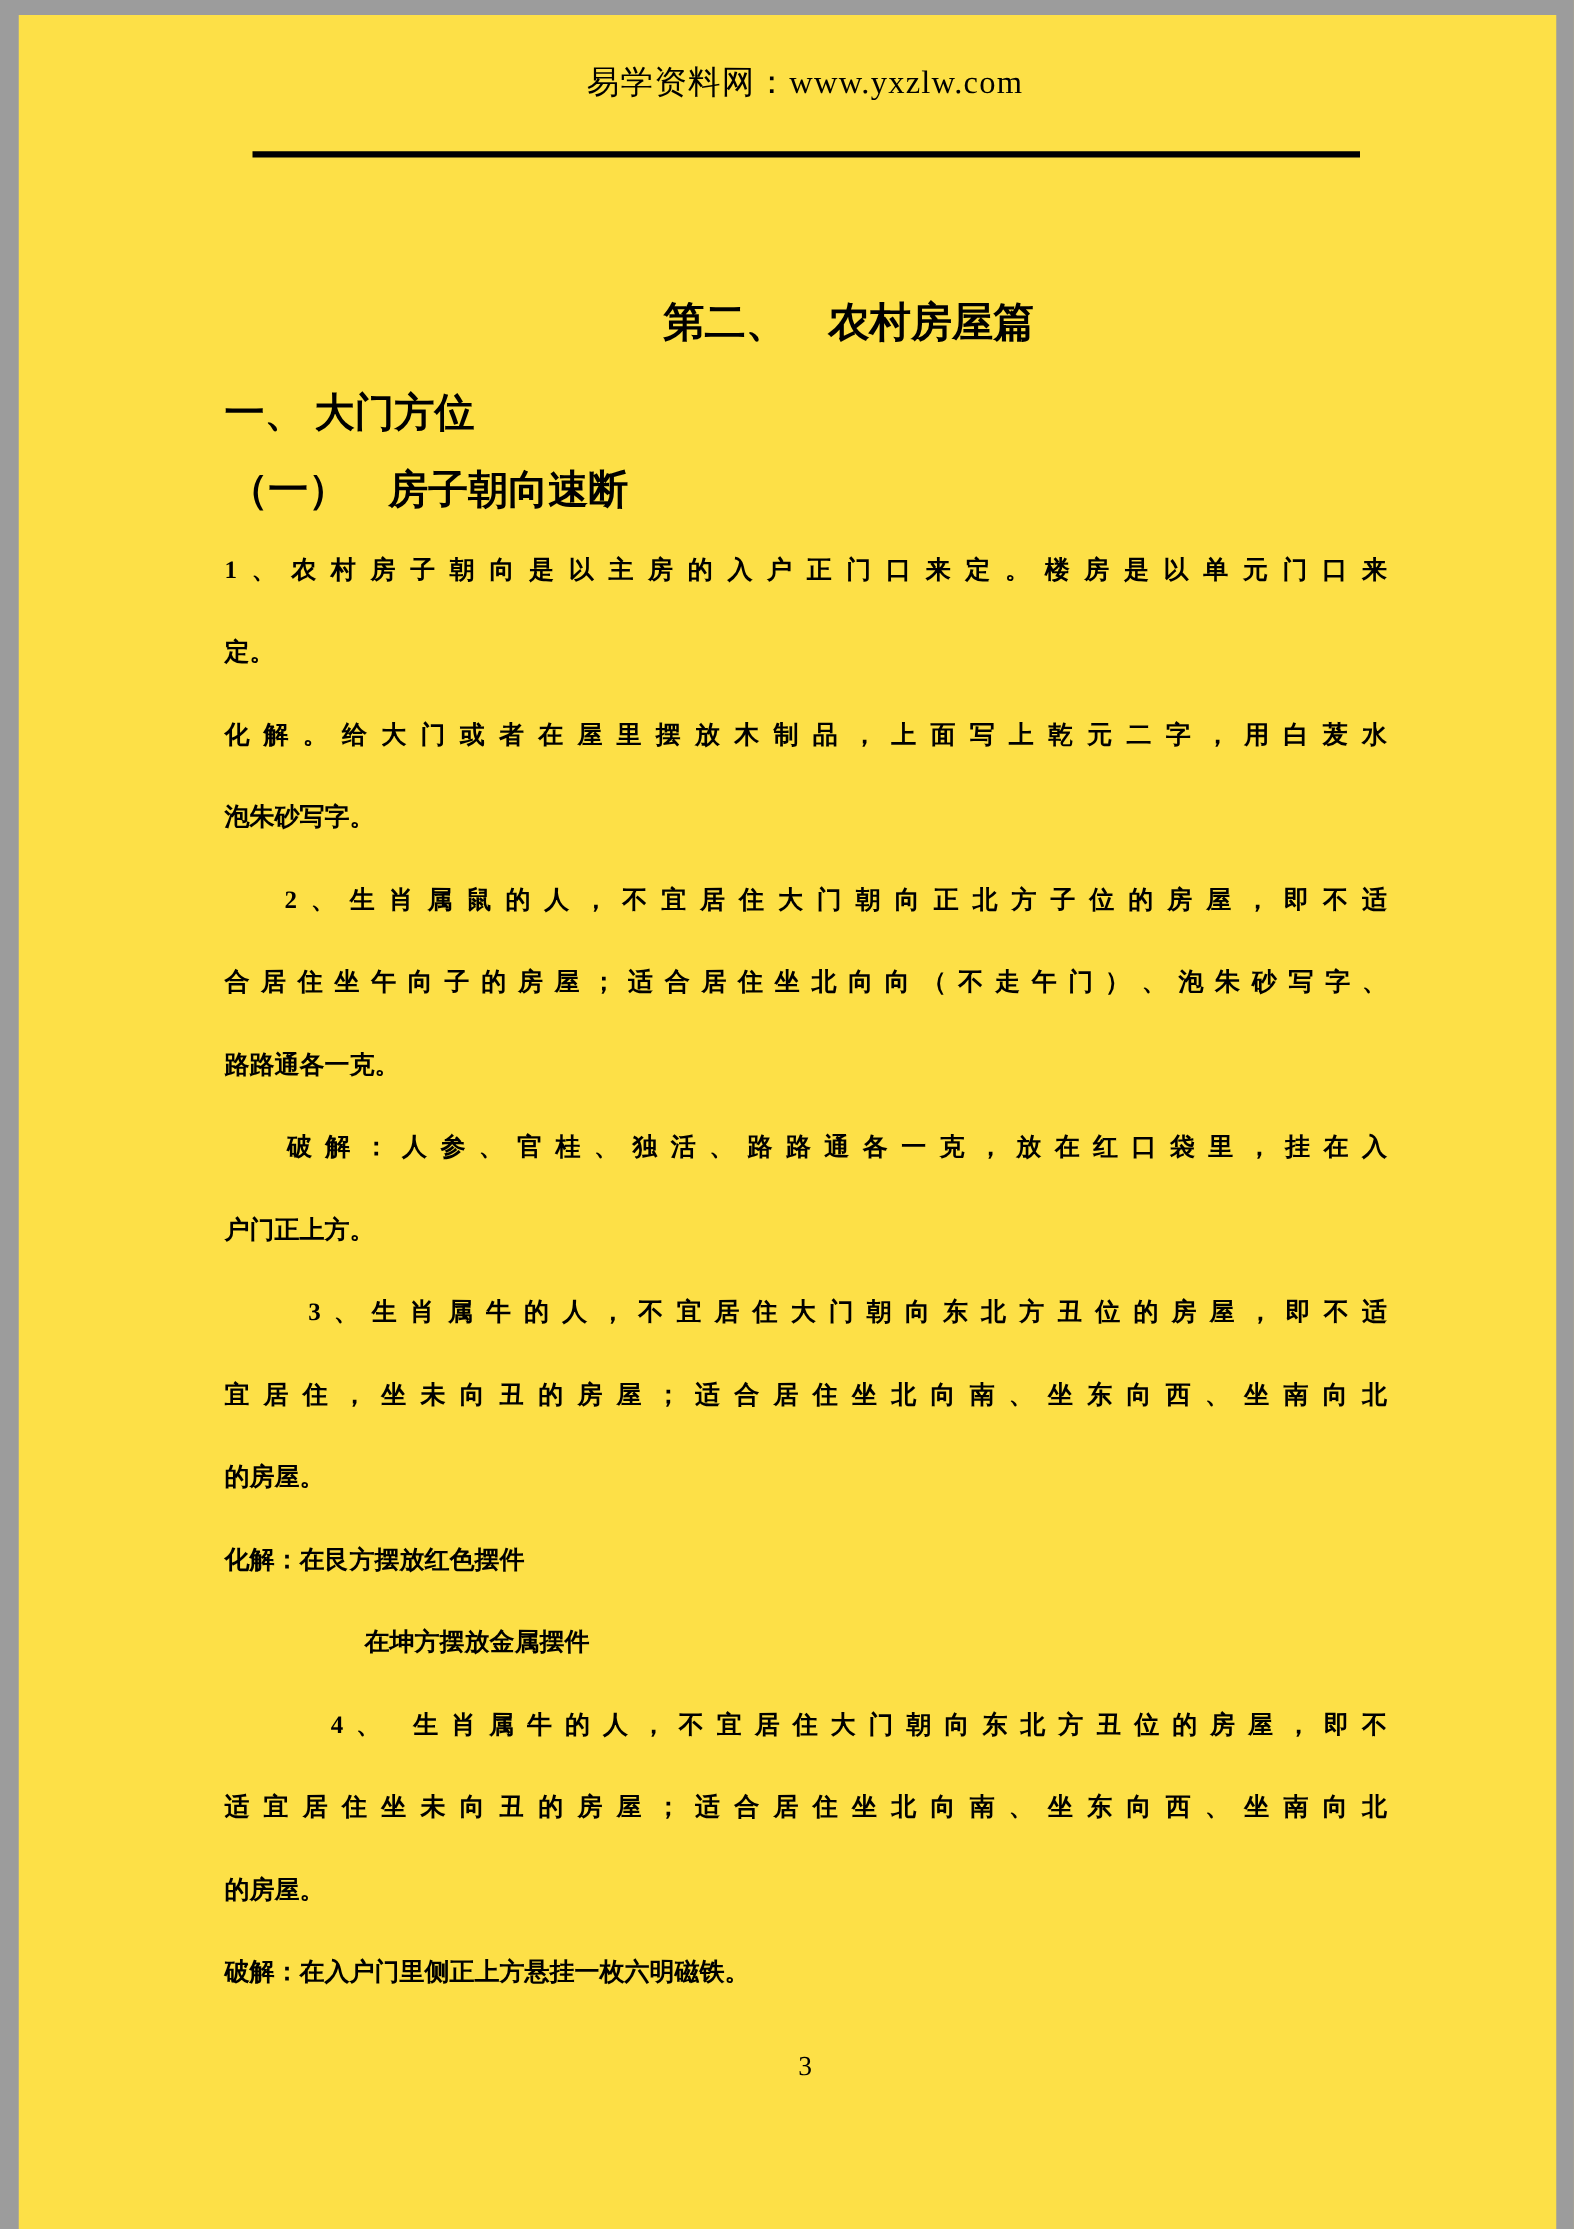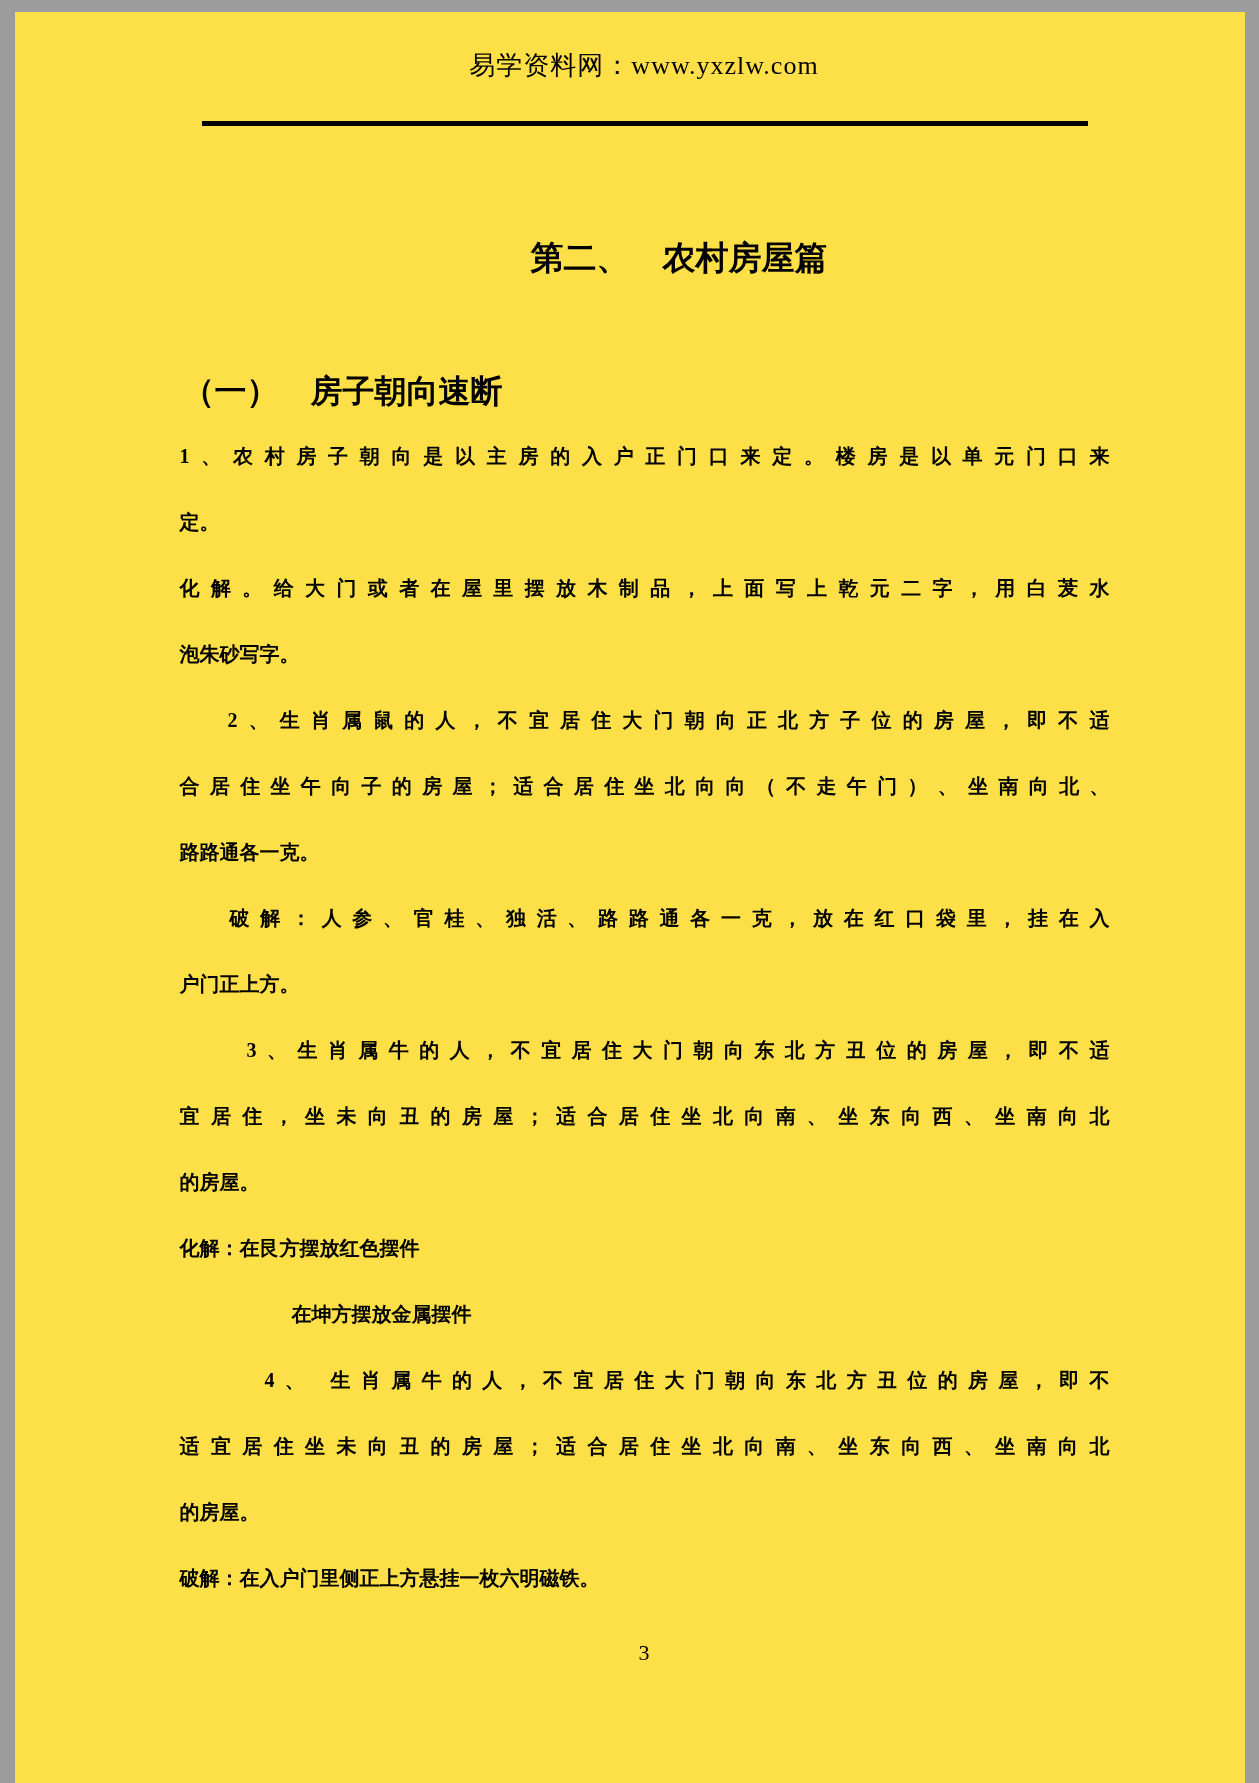--- a/index.html
+++ b/index.html
@@ -94,30 +94,31 @@
 <body>
 
 <div class="page">
 
   <div class="doc-header">易学资料网：www.yxzlw.com</div>
 
   <div class="header-rule"></div>
 
   <div class="doc-title">第二、　农村房屋篇</div>
 
+  <div class="heading-1">一、 大门方位</div>
 
   <div class="heading-2">（一）　房子朝向速断</div>
 
   <div id="body-lines">
       <div class="body-line full" style="top: 424px;">1、农村房子朝向是以主房的入户正门口来定。楼房是以单元门口来</div>
       <div class="body-line" style="top: 490px;">定。</div>
       <div class="body-line full" style="top: 556px;">化解。给大门或者在屋里摆放木制品，上面写上乾元二字，用白茇水</div>
       <div class="body-line" style="top: 622px;">泡朱砂写字。</div>
       <div class="body-line full" style="top: 688px; padding-left: 48px;">2、生肖属鼠的人，不宜居住大门朝向正北方子位的房屋，即不适</div>
-      <div class="body-line full" style="top: 754px;">合居住坐午向子的房屋；适合居住坐北向向（不走午门）、坐南向北、</div>
+      <div class="body-line full" style="top: 754px;">合居住坐午向子的房屋；适合居住坐北向向（不走午门）、泡朱砂写字、</div>
       <div class="body-line" style="top: 820px;">路路通各一克。</div>
       <div class="body-line full" style="top: 886px; padding-left: 50px;">破解：人参、官桂、独活、路路通各一克，放在红口袋里，挂在入</div>
       <div class="body-line" style="top: 952px;">户门正上方。</div>
       <div class="body-line full" style="top: 1018px; padding-left: 67px;">3、生肖属牛的人，不宜居住大门朝向东北方丑位的房屋，即不适</div>
       <div class="body-line full" style="top: 1084px;">宜居住，坐未向丑的房屋；适合居住坐北向南、坐东向西、坐南向北</div>
       <div class="body-line" style="top: 1150px;">的房屋。</div>
       <div class="body-line" style="top: 1216px;">化解：在艮方摆放红色摆件</div>
       <div class="body-line" style="top: 1282px; padding-left: 112px;">在坤方摆放金属摆件</div>
       <div class="body-line full" style="top: 1348px; padding-left: 85px;">4、 生肖属牛的人，不宜居住大门朝向东北方丑位的房屋，即不</div>
       <div class="body-line full" style="top: 1414px;">适宜居住坐未向丑的房屋；适合居住坐北向南、坐东向西、坐南向北</div>

